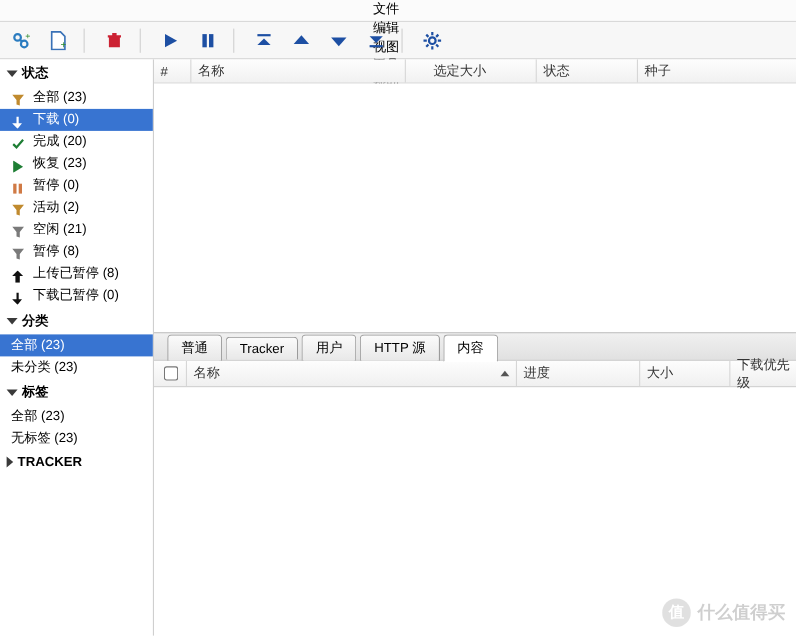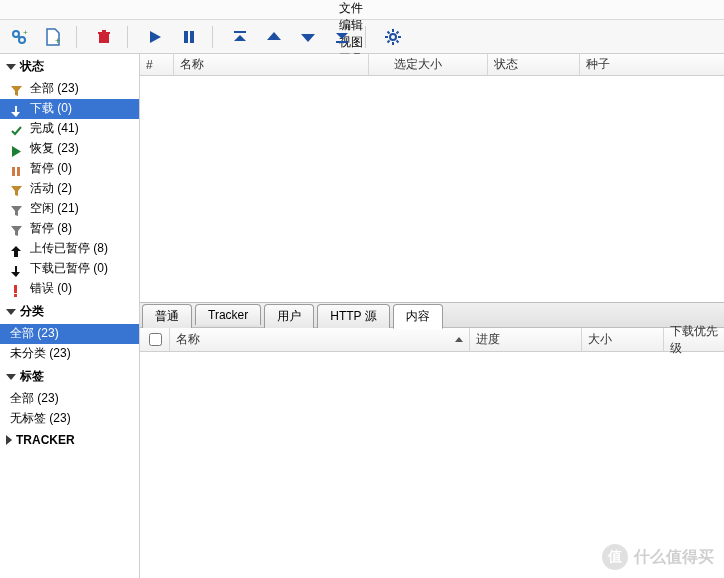--- a/index.html
+++ b/index.html
@@ -25,21 +25,21 @@
   .side-item { display: flex; align-items: flex-end; padding: 2px 4px 2px 10px; height: 20px; gap: 8px; }
   .side-item .ic { width: 12px; height: 12px; display: inline-flex; align-items: center; justify-content: center; }
   .side-item.selected { background: #3874d1; color: #fff; font-weight: normal; }
 
   
   .table-head { display: flex; align-items: center; height: 22px; border-bottom: 1px solid #cfcfcf; background: linear-gradient(#fdfdfd,#f1f1f1); }
   .th { height: 100%; display: flex; align-items: center; padding: 0 6px; border-right: 1px solid #d6d6d6; color: #333; }
   .table-body { flex: 1; background: #fff; }
 
   
-  .tabs { display: flex; align-items: flex-start; height: 26px; padding: 0 2px; background: linear-gradient(#f0f0f0,#e1e1e1); border-top: 1px solid #bdbdbd; border-bottom: 1px solid #bdbdbd; gap: 3px; }
+  .tabs { display: flex; align-items: center; height: 26px; padding: 0 12px; background: linear-gradient(#f0f0f0,#e1e1e1); border-top: 1px solid #bdbdbd; border-bottom: 1px solid #bdbdbd; gap: 3px; }
   .tab { padding: 3px 12px; border: 1px solid #9b9b9b; border-bottom: none; border-radius: 4px 4px 0 0; background: linear-gradient(#fbfbfb,#e8e8e8); position: relative; top: 1px; }
   .tab.active { background: #fff; border-bottom: 1px solid #fff; font-weight: normal; }
 
   
   .content-head { display: flex; align-items: center; height: 24px; border-bottom: 1px solid #cfcfcf; background: linear-gradient(#fdfdfd,#f0f0f0); }
   .content-body { flex: 1; }
 
   
   .watermark { position: absolute; right: 10px; bottom: 8px; opacity: 0.25; display: flex; align-items: center; gap: 6px; color: #444; font-size: 16px; font-weight: bold; pointer-events: none; }
   .watermark .circle { width: 26px; height: 26px; border-radius: 50%; background: #888; color: #fff; display: flex; align-items: center; justify-content: center; font-size: 14px; }
@@ -160,21 +160,21 @@
             </svg>
           </span>
           <span>下载 (0)</span>
         </div>
         <div class="side-item">
           <span class="ic">
             <svg width="11" height="11">
               <path d="M1 5l3 3 6-7" fill="none" stroke="#1e7e34" stroke-width="2"></path>
             </svg>
           </span>
-          <span>完成 (41)</span>
+          <span>完成 (20)</span>
         </div>
         <div class="side-item">
           <span class="ic">
             <svg width="10" height="11">
               <path d="M1 0l9 5.5L1 11z" fill="#1e7e34"></path>
             </svg>
           </span>
           <span>恢复 (23)</span>
         </div>
         <div class="side-item">
@@ -218,29 +218,20 @@
           </span>
           <span>上传已暂停 (8)</span>
         </div>
         <div class="side-item">
           <span class="ic">
             <svg width="10" height="11">
               <path d="M4 0h2v6h3L5 11 0 6h4z" fill="#111"></path>
             </svg>
           </span>
           <span>下载已暂停 (0)</span>
-        </div>
-        <div class="side-item">
-          <span class="ic">
-            <svg width="6" height="12">
-              <rect x="1" y="0" width="3" height="8" fill="#d33"></rect>
-              <rect x="1" y="9" width="3" height="3" fill="#d33"></rect>
-            </svg>
-          </span>
-          <span>错误 (0)</span>
         </div>
       </div>
 
     <div class="group-header">
       <span class="tri-down"></span>
       <span>分类</span>
     </div>
     <div id="category-items">
         <div class="side-item selected">
           <span>全部 (23)</span>

